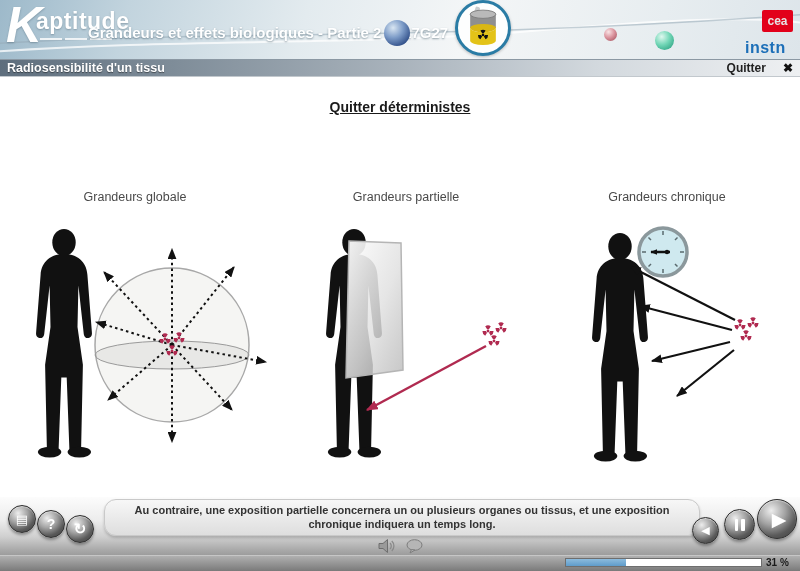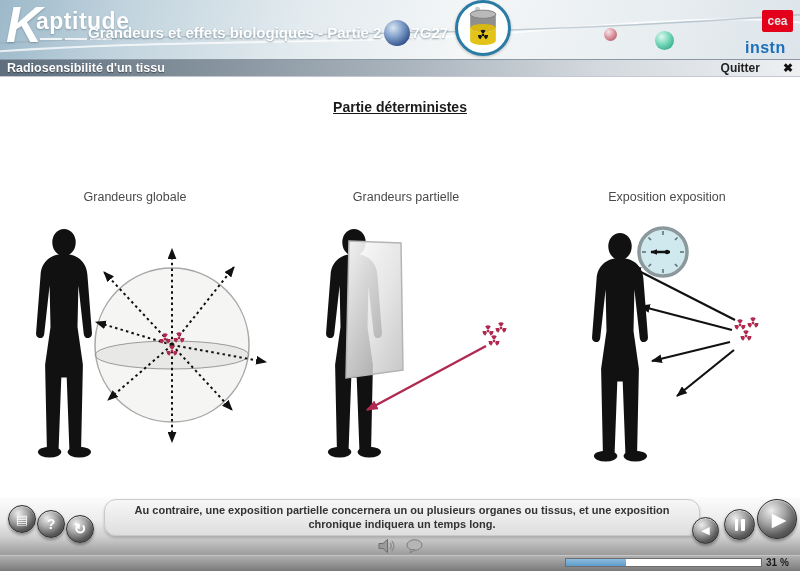--- a/index.html
+++ b/index.html
@@ -29,21 +29,21 @@
   .cea-logo{position:absolute;left:762px;top:10px;width:31px;height:22px;background:#e2001a;border-radius:2px;
     color:#e5e5e5;font-size:12px;font-weight:bold;display:flex;align-items:center;justify-content:center;}
   .instn-logo{position:absolute;left:745px;top:39px;font-size:16px;font-weight:bold;color:#1c6fb8;letter-spacing:.5px;}
 
   
   .subheader{position:absolute;left:0;top:59px;width:800px;height:18px;
     background:linear-gradient(to right,#5e6e7d 0%,#7f8d99 22%,#a9b3bc 50%,#d3d9de 75%,#eef0f2 100%);
     border-top:1px solid #8b98a3;border-bottom:1px solid #c2c8cd;
     display:flex;align-items:center;}
   .lesson-title{margin-left:7px;font-size:12.5px;font-weight:bold;color:#fff;text-shadow:0 1px 1px rgba(0,0,0,.45);}
-  .quit{margin-left:auto;margin-right:7px;display:flex;align-items:center;gap:23px;cursor:pointer;}
+  .quit{margin-left:auto;margin-right:7px;display:flex;align-items:center;gap:17px;cursor:pointer;}
   .quit .label{font-size:12px;font-weight:bold;color:#222;}
   .quit .x{font-size:12px;font-weight:bold;color:#111;}
 
   
   .main{position:absolute;left:0;top:77px;width:800px;height:420px;background:#fff;}
   .page-title{position:absolute;left:0;top:22px;width:800px;text-align:center;font-size:14px;font-weight:bold;
     color:#1a1a1a;text-decoration:underline;}
   .col-label{position:absolute;top:113px;width:160px;text-align:center;font-size:12.5px;color:#4a4a4a;}
   .col-label.c1{left:55px;} .col-label.c2{left:326px;} .col-label.c3{left:587px;}
   .illus{position:absolute;}
@@ -137,24 +137,24 @@
 
   <div class="subheader">
     <span class="lesson-title">Radiosensibilité d'un tissu</span>
     <span class="quit">
       <span class="label">Quitter</span>
       <span class="x">✖</span>
     </span>
   </div>
 
   <div class="main">
-    <div class="page-title">Partie déterministes</div>
+    <div class="page-title">Quitter déterministes</div>
     <div class="col-label c1">Grandeurs globale</div>
     <div class="col-label c2">Grandeurs partielle</div>
-    <div class="col-label c3">Exposition exposition</div>
+    <div class="col-label c3">Grandeurs chronique</div>
 
     <svg class="illus i1" width="272" height="252" viewBox="0 0 272 252">
       <defs>
         <marker id="ar1" viewBox="0 0 10 8" refX="9" refY="4" markerWidth="11" markerHeight="9" orient="auto" markerUnits="userSpaceOnUse">
           <path d="M0,0 L10,4 L0,8 Z" fill="#111"></path>
         </marker>
       </defs>
       <use href="#person" x="2" y="4" width="108" height="238"></use>
       <g>
         <circle cx="164" cy="123" r="77" fill="#f5f5f3" stroke="#a8a8a8" stroke-width="1.5"></circle>

